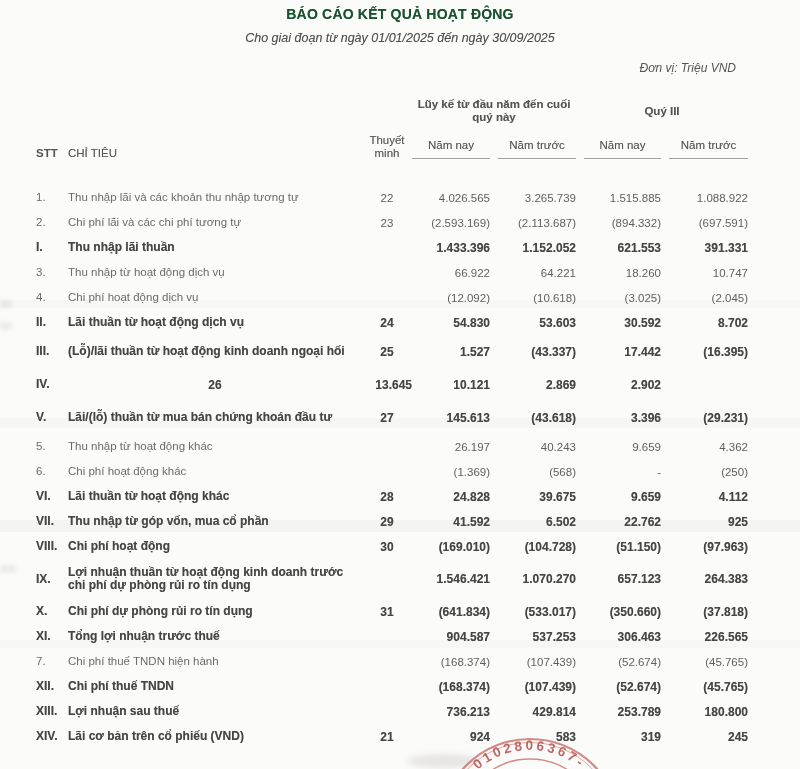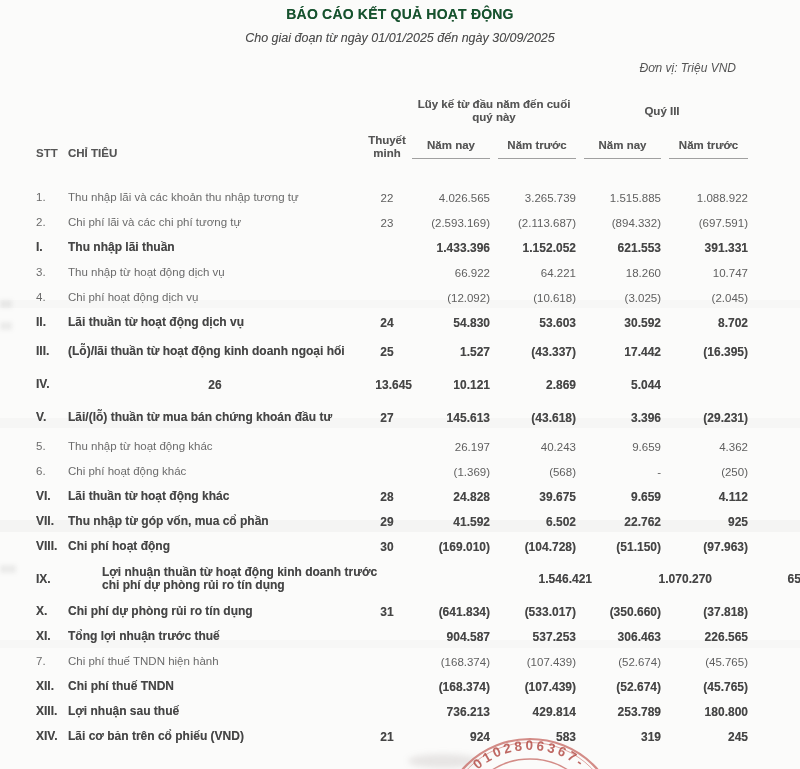--- a/index.html
+++ b/index.html
@@ -43,40 +43,40 @@
     padding-left:36px;
     align-items:center;
     min-height:36px;
   }
   .group-head {
     text-align:center; font-size:11.5px; font-weight:bold; color:#555;
     line-height:13px; text-shadow:0 0 .4px rgba(80,80,80,.4);
   }
   .sub-row { min-height:30px; align-items:end; }
   .sub-head {
-    font-size:11.5px; font-weight:bold; color:#555; line-height:12.5px;
+    font-size:11.5px; font-weight:normal; color:#555; line-height:12.5px;
     text-shadow:0 0 .4px rgba(80,80,80,.4);
   }
   .sub-center { text-align:center; }
   .col-line { height:1px; background:#8a8a8a; margin-top:7px; opacity:.8; }
   .stt-head { font-size:11.5px; font-weight:bold; color:#555; }
 
   
   .tbody { margin-top:26px; }
   .row { min-height:25px; }
   .row .stt   { font-size:11.5px; color:#6b6b6b; line-height:12.5px; }
   .row .label { font-size:11.5px; color:#6b6b6b; line-height:13px; padding-right:6px; }
   .row .note  { font-size:11.5px; color:#5c5c5c; text-align:center; }
   .row .num   { font-size:11.5px; color:#5f5f5f; text-align:right; white-space:nowrap; }
   .row.bold .stt, .row.bold .label, .row.bold .num, .row.bold .note {
     font-weight:bold; color:#454545; font-size:12px;
     text-shadow:0 0 .4px rgba(60,60,60,.45);
   }
   .row.tall { min-height:33px; }
-  .row.xtall{ min-height:40px;gap:34px; }
+  .row.xtall{ min-height:40px; }
 
   
   .scan-band { position:absolute; left:0; width:100%; pointer-events:none; }
   .b1 { top:300px; height:8px;  background:rgba(120,120,120,.030); }
   .b2 { top:418px; height:10px; background:rgba(120,120,120,.040); }
   .b3 { top:520px; height:12px; background:rgba(120,120,120,.050); }
   .b4 { top:640px; height:8px;  background:rgba(120,120,120,.030); }
   .edge-smudge { position:absolute; left:0; width:12px; height:8px;
     background:rgba(100,100,100,.10); filter:blur(2px); pointer-events:none; }
   .e1 { top:300px; } .e2 { top:322px; } .e3 { top:565px; width:16px; }
@@ -211,21 +211,21 @@
       <div class="num cell-pad">17.442</div>
       <div class="num cell-pad">(16.395)</div>
     </div>
 
     <div class="grid-row row tall bold">
       <div class="stt">IV.</div>
       <div class="note">26</div>
       <div class="num">13.645</div>
       <div class="num cell-pad">10.121</div>
       <div class="num cell-pad">2.869</div>
-      <div class="num cell-pad">5.044</div>
+      <div class="num cell-pad">2.902</div>
     </div>
 
     <div class="grid-row row tall bold">
       <div class="stt">V.</div>
       <div class="label">Lãi/(lỗ) thuần từ mua bán chứng khoán đầu tư</div>
       <div class="note">27</div>
       <div class="num">145.613</div>
       <div class="num cell-pad">(43.618)</div>
       <div class="num cell-pad">3.396</div>
       <div class="num cell-pad">(29.231)</div>

